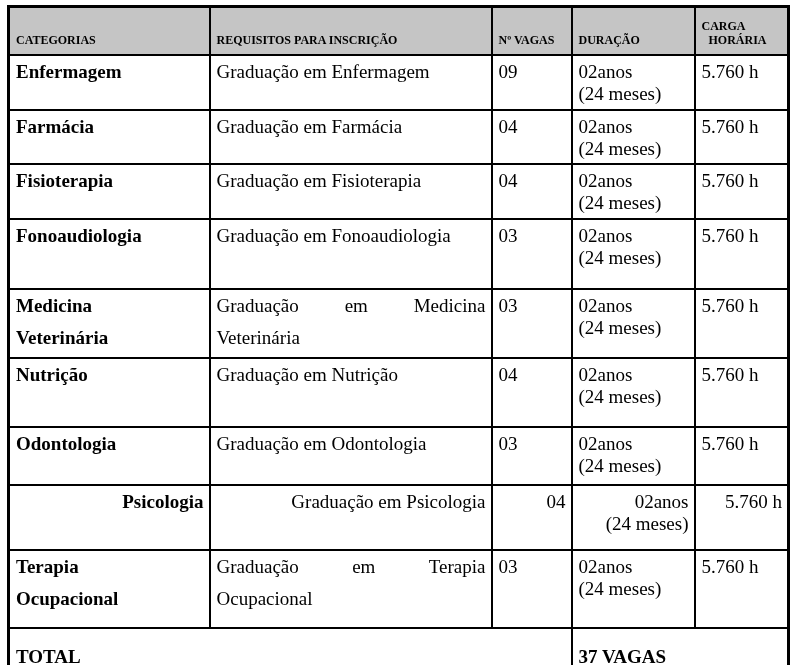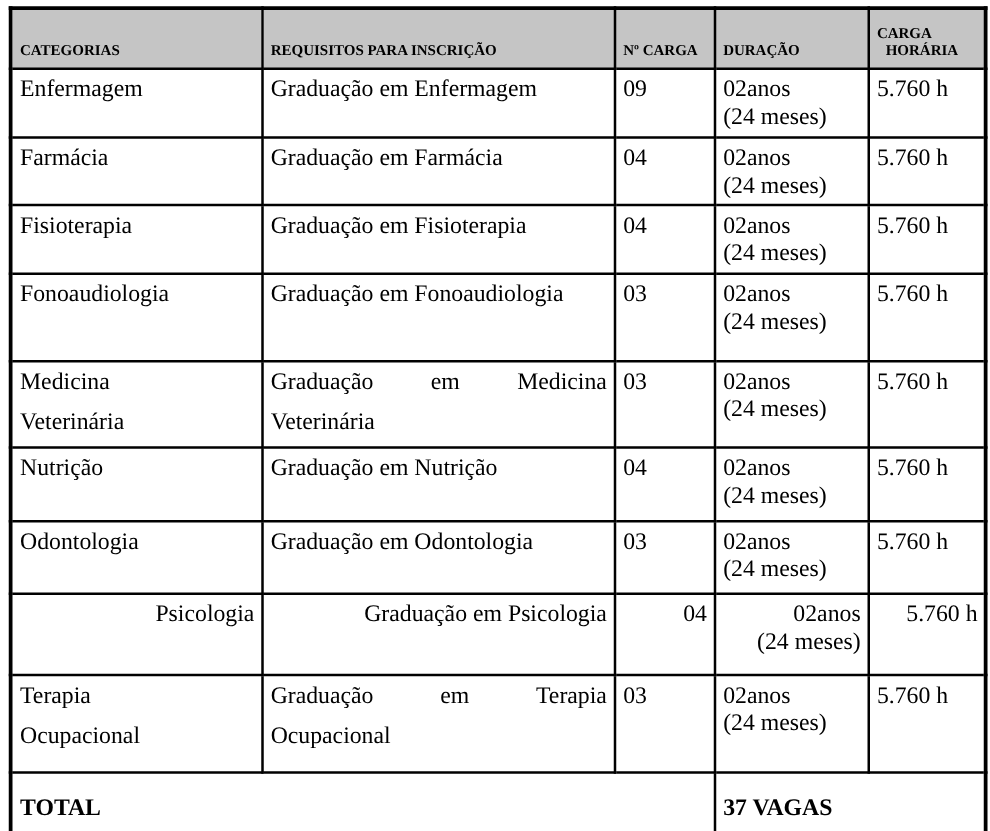--- a/index.html
+++ b/index.html
@@ -39,21 +39,21 @@
     padding: 2px 2px 6px 6px;
     white-space: nowrap;
   }
   .vagas th .hline2 { padding-left: 7px; }
   .vagas td {
     vertical-align: top;
     font-size: 19px;
     line-height: 1.18;
     padding: 5px 5px 0 6px;
   }
-  td.categoria { font-weight: normal; margin-top: 44px; }
+  td.categoria { font-weight: bold; margin-top: 44px; }
   .line2 { margin-top: 10px; }
   .jline {
     display: flex;
     justify-content: space-between;
     text-align: center;
   }
   tr.total-row { height: 50px; margin-top: 30px; }
   td.total-label, td.total-value {
     font-weight: bold;
     vertical-align: bottom;
@@ -69,21 +69,21 @@
       <col style="width:201px">
       <col style="width:282px">
       <col style="width:80px">
       <col style="width:123px">
       <col style="width:94px">
     </colgroup>
     <thead>
       <tr>
         <th>CATEGORIAS</th>
         <th>REQUISITOS PARA INSCRIÇÃO</th>
-        <th>Nº CARGA</th>
+        <th>Nº VAGAS</th>
         <th>DURAÇÃO</th>
         <th>
           <div>CARGA</div>
           <div class="hline2">HORÁRIA</div>
         </th>
       </tr>
     </thead>
     <tbody id="rows">
         <tr style="height: 55px;">
           <td class="categoria">Enfermagem</td>
@@ -138,21 +138,21 @@
             </div>
             <div class="line2">Veterinária</div>
           </td>
           <td>03</td>
           <td>
             <div>02anos</div>
             <div>(24 meses)</div>
           </td>
           <td>5.760 h</td>
         </tr>
-        <tr style="height: 59px;">
+        <tr style="height: 69px;">
           <td class="categoria">Nutrição</td>
           <td>Graduação em Nutrição</td>
           <td>04</td>
           <td>
             <div>02anos</div>
             <div>(24 meses)</div>
           </td>
           <td>5.760 h</td>
         </tr>
         <tr style="height: 58px;">

